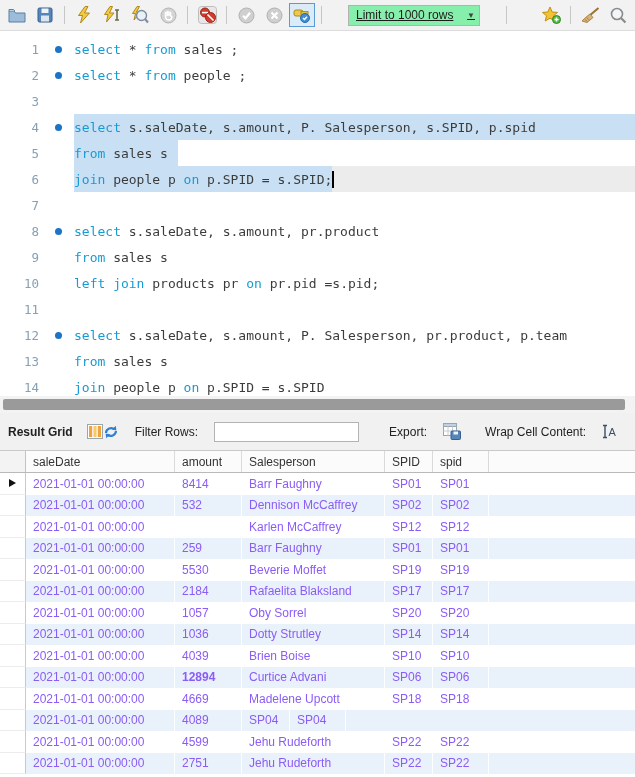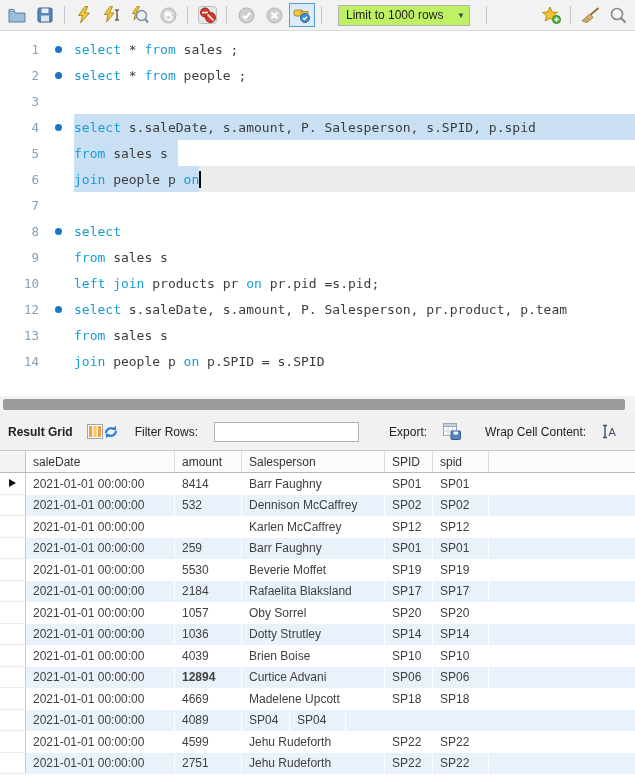--- a/index.html
+++ b/index.html
@@ -7,23 +7,23 @@
     font-family:"Liberation Sans", sans-serif; }
 
   
   .toolbar { height:31px; background:#f2f2f2; border-bottom:1px solid #dcdcdc;
     display:flex; align-items:center; padding:0 4px; gap:2px; }
   .tb { width:26px; height:24px; border:1px solid transparent; background:transparent;
     display:flex; align-items:center; justify-content:center; padding:0; }
   .tb svg { display:block; }
   .tb.framed { border:1px solid #5b9bd5; background:#dcebf8; }
   .sep { width:1px; height:18px; background:#c6c6c6; margin:0 4px; }
-  .combo { width:132px; height:21px; background:#bef264; border:1px solid #b2b2b2;
+  .combo { width:132px; height:21px; background:#86efac; border:1px solid #b2b2b2;
     display:flex; align-items:center; font-size:12px; color:#1c1c1c;
-    padding:0 4px 0 7px; margin:0 10px; }
+    padding:0 4px 0 7px; margin:0 20px;text-decoration:underline; }
   .combo .arrow { margin-left:auto; font-size:8px; color:#444; }
   .right-icons { margin-left:auto; display:flex; align-items:center; gap:2px; }
 
   
   .editor { height:365px; background:#fff; padding-top:5px; overflow:hidden;
     font-family:"DejaVu Sans Mono", monospace; font-size:13px; }
   .line { display:flex; height:26px; align-items:center; }
   .gutter { width:42px; text-align:right; color:#86a0b4; font-size:12.5px;
     padding-right:3px; flex:none; }
   .marker { width:32px; flex:none; display:flex; align-items:center; justify-content:center; }
@@ -52,21 +52,21 @@
   .rg-icon-btn { width:24px; height:22px; border:none; background:transparent;
     display:flex; align-items:center; justify-content:center; padding:0; }
 
   
   .grid { background:#fff; }
   .g-header { display:flex; height:22px; border-bottom:1px solid #b9b9b9;
     background:#fbfbfb; font-size:12px; color:#333; }
   .g-header .hc { display:flex; align-items:center; padding-left:7px;
     border-right:1px solid #dadada; overflow:hidden; }
   .g-header .hc0 { border-right:1px solid #c3c3c3; background:#f3f3f3; padding:0; }
-  .g-row { display:flex; height:21.5px; font-size:12px; color:#404040; }
+  .g-row { display:flex; height:21.5px; font-size:12px; color:#8b5cf6; }
   .g-row.even { background:#e9f1fb; }
   .g-row .c { display:flex; align-items:center; padding-left:7px; overflow:hidden;
     white-space:nowrap; border-right:1px solid rgba(255,255,255,0.9); }
   .g-row .c0 { background:#fff; border-right:1px solid #c9c9c9;
     border-bottom:1px solid #ececec; justify-content:center; padding:0; }
   .row-arrow { width:0; height:0; border-left:7px solid #111;
     border-top:4.5px solid transparent; border-bottom:4.5px solid transparent; }
 </style>
 </head>
 <body>
@@ -200,43 +200,48 @@
       <div class="code sel-full"><span class="kw">select</span><span class="pl"> s.saleDate, s.amount, P. Salesperson, s.SPID, p.spid</span></div>
     </div>
     <div class="line">
       <span class="gutter">5</span>
       <span class="marker"></span>
       <div class="code"><span class="sel-span pad-sel"><span class="kw">from</span><span class="pl"> sales s</span></span></div>
     </div>
     <div class="line">
       <span class="gutter">6</span>
       <span class="marker"></span>
-      <div class="code cur-line"><span class="sel-span"><span class="kw">join</span><span class="pl"> people p </span><span class="kw">on</span></span><span class="cursor"></span></div>
+      <div class="code cur-line"><span class="sel-span"><span class="kw">join</span><span class="pl"> people p </span><span class="kw">on</span><span class="pl"> p.SPID = s.SPID;</span></span><span class="cursor"></span></div>
     </div>
     <div class="line">
       <span class="gutter">7</span>
       <span class="marker"></span>
       <div class="code"></div>
     </div>
     <div class="line">
       <span class="gutter">8</span>
       <span class="marker">
         <span class="dot"></span>
       </span>
-      <div class="code"><span class="kw">select</span></div>
+      <div class="code"><span class="kw">select</span><span class="pl"> s.saleDate, s.amount, pr.product</span></div>
     </div>
     <div class="line">
       <span class="gutter">9</span>
       <span class="marker"></span>
       <div class="code"><span class="kw">from</span><span class="pl"> sales s</span></div>
     </div>
     <div class="line">
       <span class="gutter">10</span>
       <span class="marker"></span>
       <div class="code"><span class="kw">left</span><span class="pl"> </span><span class="kw">join</span><span class="pl"> products pr </span><span class="kw">on</span><span class="pl"> pr.pid =s.pid;</span></div>
+    </div>
+    <div class="line">
+      <span class="gutter">11</span>
+      <span class="marker"></span>
+      <div class="code"></div>
     </div>
     <div class="line">
       <span class="gutter">12</span>
       <span class="marker">
         <span class="dot"></span>
       </span>
       <div class="code"><span class="kw">select</span><span class="pl"> s.saleDate, s.amount, P. Salesperson, pr.product, p.team</span></div>
     </div>
     <div class="line">
       <span class="gutter">13</span>

